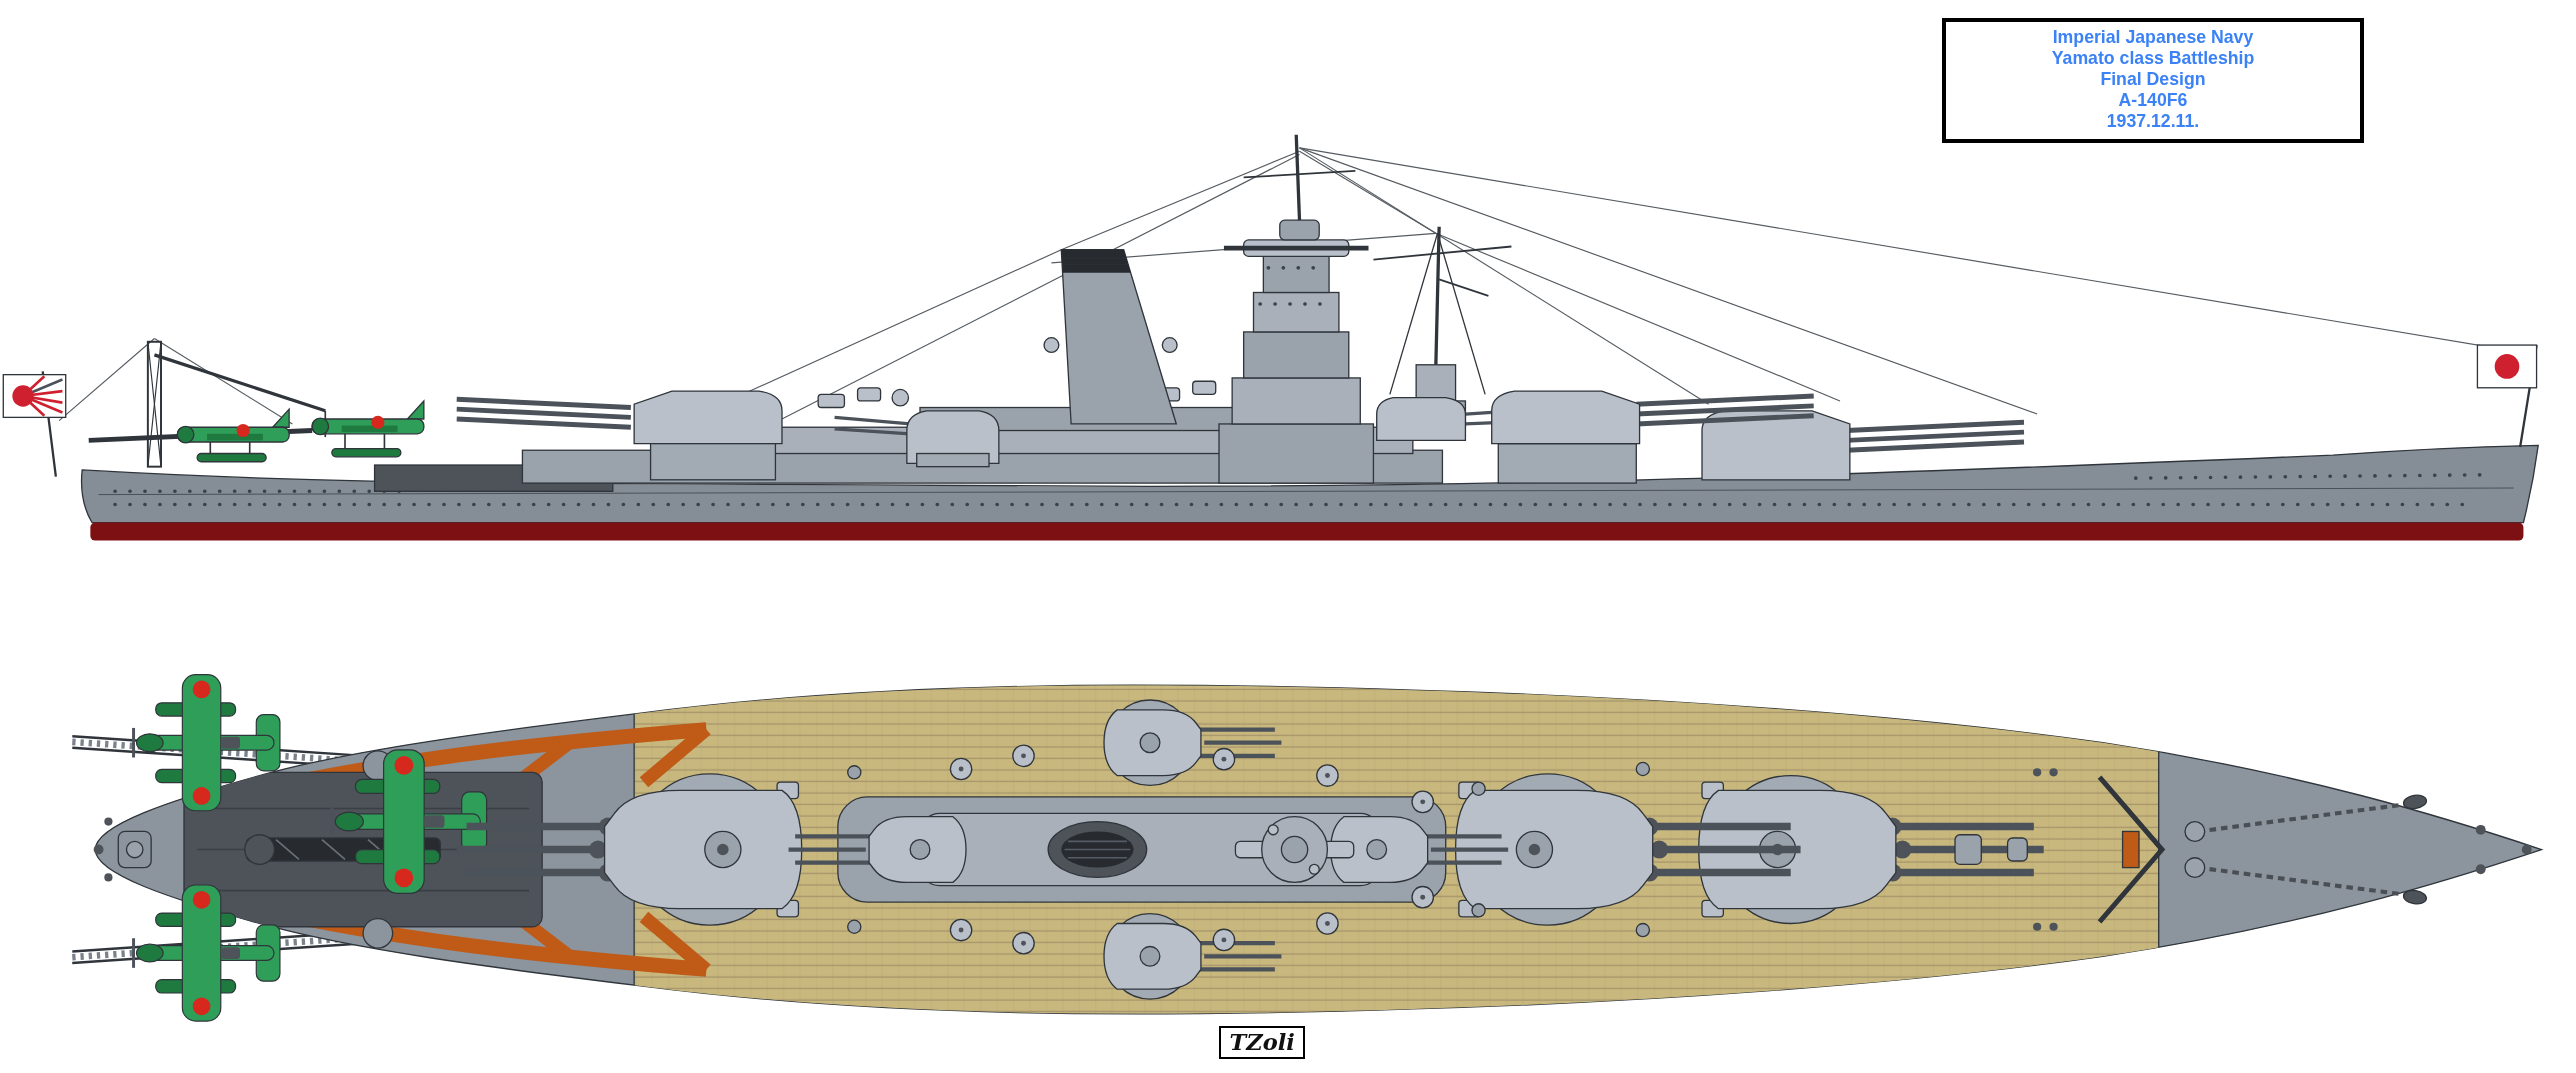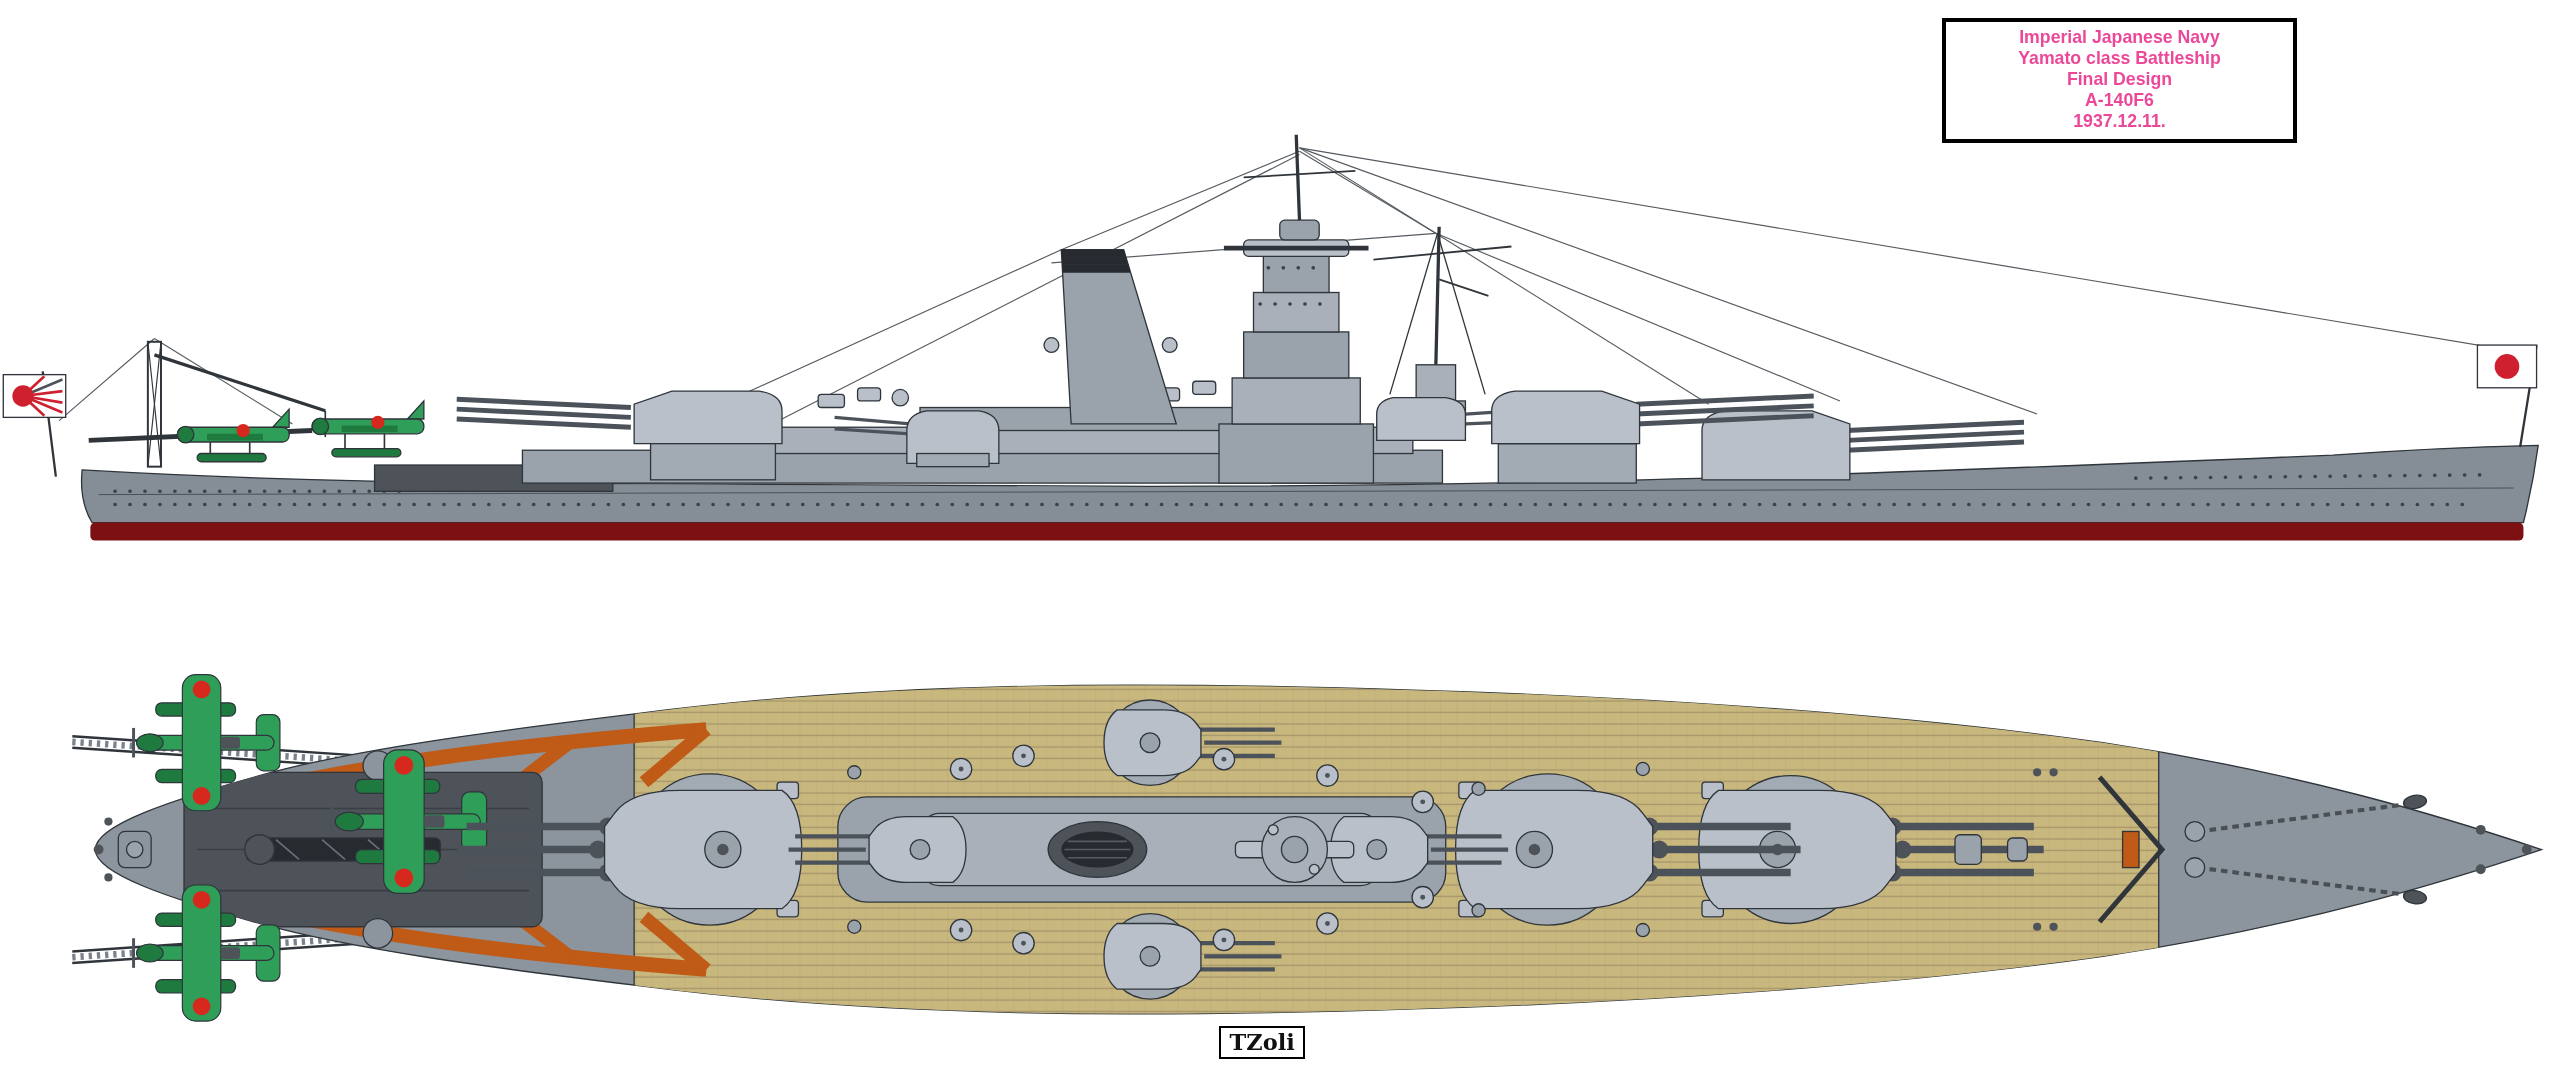--- a/index.html
+++ b/index.html
@@ -26,25 +26,25 @@
   .pline{stroke:var(--plank_line,#a6956a);stroke-width:.8;}
   .pline2{stroke:var(--plank_line,#a6956a);stroke-width:.5;opacity:.35;}
   .o{stroke:var(--outline,#2f353b);stroke-width:.8;}
   .oo{stroke:var(--outline,#2f353b);fill:none;}
   .rig{stroke:var(--rigging,#555b61);stroke-width:.7;fill:none;}
   .brl{stroke:var(--barrel_grey,#4c525a);fill:none;}
   .s-orange{stroke:var(--linoleum_orange,#bf5a17);fill:none;}
   .dots{stroke:#39434e;stroke-width:2.2;stroke-linecap:round;stroke-dasharray:0.1 9;fill:none;}
 
   
-  .title-box{position:absolute;left:1942px;top:18px;width:355px;box-sizing:border-box;
+  .title-box{position:absolute;left:1942px;top:18px;width:422px;box-sizing:border-box;
     border:4.8px solid #000;background:#fff;padding:5.4px 3.2px 6.4px 3.2px;text-align:center;
-    font-weight:bold;font-size:17.7px;line-height:21px;color:#ec4899;}
+    font-weight:bold;font-size:17.7px;line-height:21px;color:#3b82f6;}
   .sig-box{position:absolute;left:1219px;top:1026px;border:2.1px solid #000;background:#fff;
-    padding:1.1px 8.6px 2.1px 8.6px;font-family:"DejaVu Serif",serif;
+    padding:1.1px 8.6px 2.1px 8.6px;font-family:"DejaVu Serif",serif;font-style:italic;
     font-weight:bold;font-size:22.5px;color:#111;}
 </style>
 </head>
 <body>
 
 <div class="canvas">
 
 <svg class="drawing" viewBox="0 0 1568 653" preserveAspectRatio="none" xmlns="http://www.w3.org/2000/svg">
 
   <defs>

